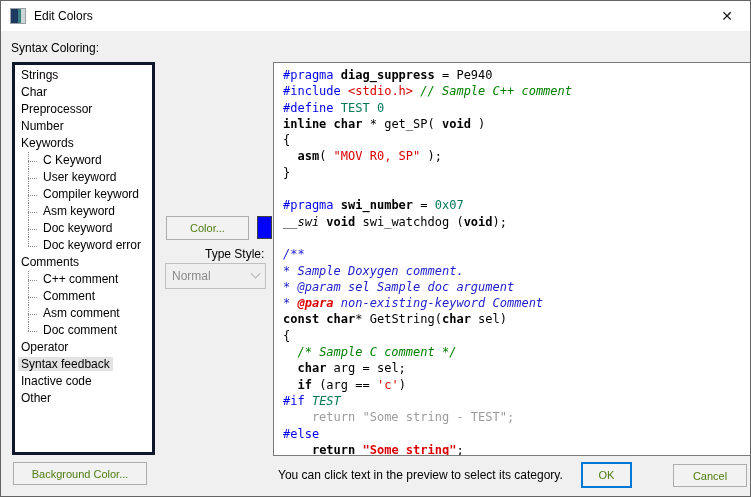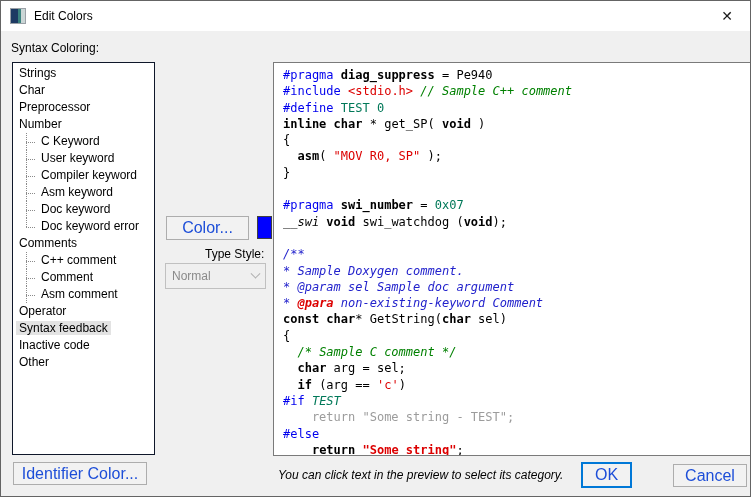--- a/index.html
+++ b/index.html
@@ -17,35 +17,35 @@
   .title-icon { width:16px; height:16px; margin-right:8px;
     background:linear-gradient(90deg,#1D3A63 0 52%, #3A827E 52% 72%, #CBD6D6 72% 100%);
     border:1px solid #9AA0A6; }
   .title-text { font-size:12px; }
   .close-btn { position:absolute; right:0; top:0; width:46px; height:30px; display:flex; align-items:center; justify-content:center; cursor:default; }
   .close-glyph { font-size:14px; color:#1a1a1a; line-height:1; }
 
   
   .syntax-label { position:absolute; left:10px; top:40px; }
   .type-label   { position:absolute; left:164px; top:246px;margin-left:40px; }
-  .hint         { position:absolute; left:277px; top:467px; color:#000;font-style:italic; }
+  .hint         { position:absolute; left:277px; top:467px; color:#000; }
 
   
   .category-list { position:absolute; left:11px; top:61px; width:143px; height:393px;
-    background:#fff; border:1px solid #0f172a; padding-top:2px; overflow:hidden; }
+    background:#fff; border:3px solid #0f172a; padding-top:2px; overflow:hidden; }
   .list-item { height:17px; line-height:17px; padding-left:3px; position:relative; white-space:nowrap; }
   .list-item .label { padding:0 3px; }
   .list-item.selected .label { background:#E3E3E3; }
   .list-item.child { padding-left:25px; }
   .list-item.child::before { content:""; position:absolute; left:13px; top:0; bottom:0; border-left:1px dotted #8a8a8a; }
   .list-item.child.last::before { bottom:50%; }
   .list-item.child::after { content:""; position:absolute; left:13px; top:50%; width:9px; border-top:1px dotted #8a8a8a; }
 
   
-  .win-btn { position:absolute; background:#F2F2F2; border:1px solid #ADADAD; font-family:"Liberation Sans",sans-serif; font-size:16px; color:#1d4ed8; cursor:default; }
+  .win-btn { position:absolute; background:#F2F2F2; border:1px solid #ADADAD; font-family:"Liberation Sans",sans-serif; font-size:11px; color:#4d7c0f; cursor:default; }
   .color-btn  { left:165px; top:215px; width:83px;  height:24px; }
   .bg-btn     { left:12px;  top:461px; width:134px; height:23px; }
   .ok-btn     { left:580px; top:461px; width:51px;  height:26px; border-width:2px; }
   .cancel-btn { left:672px; top:463px; width:74px;  height:23px; }
 
   .swatch { position:absolute; left:256px; top:215px; width:15px; height:23px; border:1px solid #404040; }
 
   
   .combo { position:absolute; left:164px; top:262px; width:101px; height:22px;
     background:#EFEFEF; border:1px solid #C0C0C0; color:#8A8A8A;
@@ -80,30 +80,32 @@
       </span>
   </div>
 
   <div class="syntax-label">Syntax Coloring:</div>
 
   <div class="category-list">
       <div class="list-item"><span class="label">Strings</span></div>
       <div class="list-item"><span class="label">Char</span></div>
       <div class="list-item"><span class="label">Preprocessor</span></div>
       <div class="list-item"><span class="label">Number</span></div>
+      <div class="list-item"><span class="label">Keywords</span></div>
       <div class="list-item child"><span class="label">C Keyword</span></div>
       <div class="list-item child"><span class="label">User keyword</span></div>
       <div class="list-item child"><span class="label">Compiler keyword</span></div>
       <div class="list-item child"><span class="label">Asm keyword</span></div>
       <div class="list-item child"><span class="label">Doc keyword</span></div>
       <div class="list-item child last"><span class="label">Doc keyword error</span></div>
       <div class="list-item"><span class="label">Comments</span></div>
       <div class="list-item child"><span class="label">C++ comment</span></div>
       <div class="list-item child"><span class="label">Comment</span></div>
       <div class="list-item child"><span class="label">Asm comment</span></div>
+      <div class="list-item child last"><span class="label">Doc comment</span></div>
       <div class="list-item"><span class="label">Operator</span></div>
       <div class="list-item selected"><span class="label">Syntax feedback</span></div>
       <div class="list-item"><span class="label">Inactive code</span></div>
       <div class="list-item"><span class="label">Other</span></div>
     </div>
 
   <button class="win-btn color-btn">Color...</button>
   <div class="swatch" style="background: rgb(0, 0, 255);"></div>
 
   <div class="type-label">Type Style:</div>
@@ -118,18 +120,18 @@
       <div class="sb-btn sb-up">
           <span class="chev up"></span>
         </div>
       <div class="sb-thumb"></div>
       <div class="sb-btn sb-down">
           <span class="chev down"></span>
         </div>
     </div>
   </div>
 
-  <button class="win-btn bg-btn">Identifier Color...</button>
+  <button class="win-btn bg-btn">Background Color...</button>
   <div class="hint">You can click text in the preview to select its category.</div>
   <button class="win-btn ok-btn" style="border-color: rgb(0, 120, 215);">OK</button>
   <button class="win-btn cancel-btn">Cancel</button>
 
 </div>
 
 </body></html>

